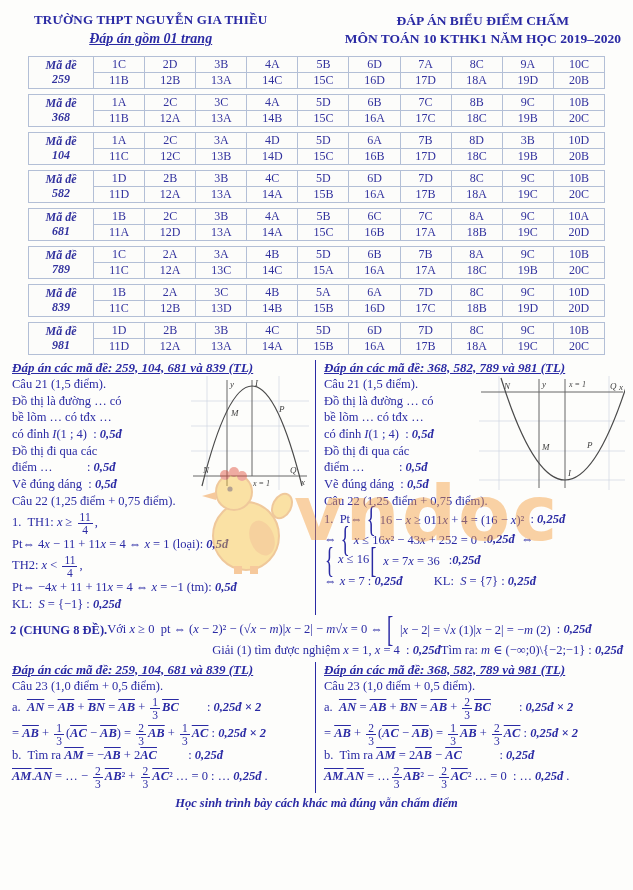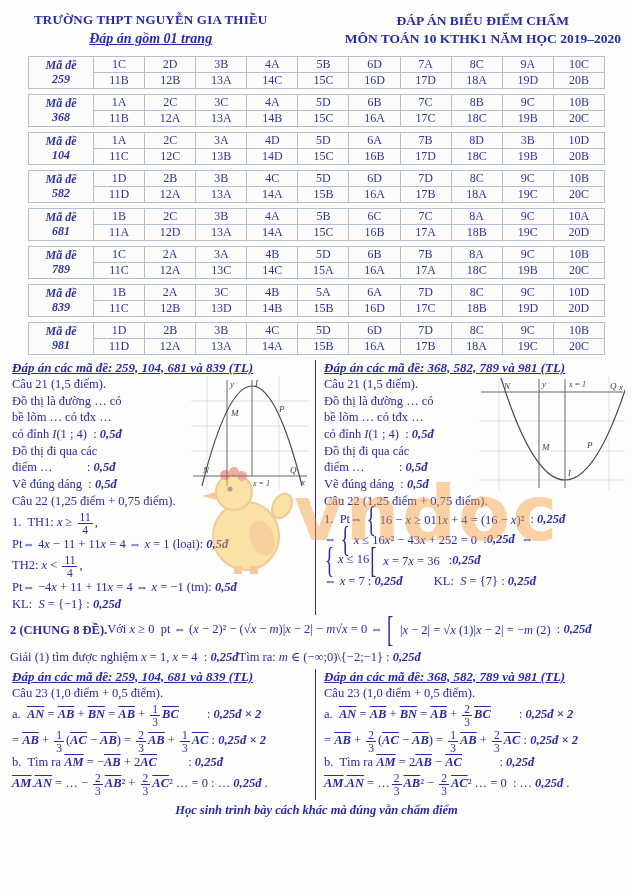--- a/index.html
+++ b/index.html
@@ -45,21 +45,21 @@
   .cs,.bk{display:inline-flex;position:relative;padding-left:11px;margin:2px 3px;vertical-align:middle;line-height:1.2;text-align:left}
   .cs::before,.bk::before{position:absolute;left:-2px;top:50%;transform:translateY(-52%) scaleY(1.9);font-size:1.5em;font-weight:400}
   .cs::before{content:"{"}
   .bk::before{content:"["}
   
   .v{font-style:italic;font-weight:bold;text-decoration:overline}
   
   .common{margin:6px 6px 2px 10px}
   .common .row1{display:flex;align-items:center;}
   .common .head{font-weight:bold;white-space:nowrap}
-  .common .row2{display:flex;justify-content:flex-start;margin-top:10px;padding-right:4px}
+  .common .row2{display:flex;justify-content:flex-end;margin-top:3px;padding-right:4px}
   
   .gaxis{stroke:#666;stroke-width:1}
   .ggrid{stroke:#c9d2de;stroke-width:.6}
   .gcurve{stroke:#4a4a4a;stroke-width:1.2;fill:none}
   .glabel{font-size:9px;font-style:italic;fill:#444;font-family:"Liberation Serif",serif}
   
   .footer{text-align:center;font-weight:bold;font-style:italic;font-size:12.5px;margin-top:3px}
   
   .wm{position:absolute;left:194px;top:458px;width:400px;height:120px;z-index:2;opacity:.45;pointer-events:none;display:flex;align-items:center}
   .wm-text{font-family:"DejaVu Sans",sans-serif;font-weight:bold;font-size:76px;color:#f59d3c;letter-spacing:2px;line-height:1;transform:translateY(-4px)}

